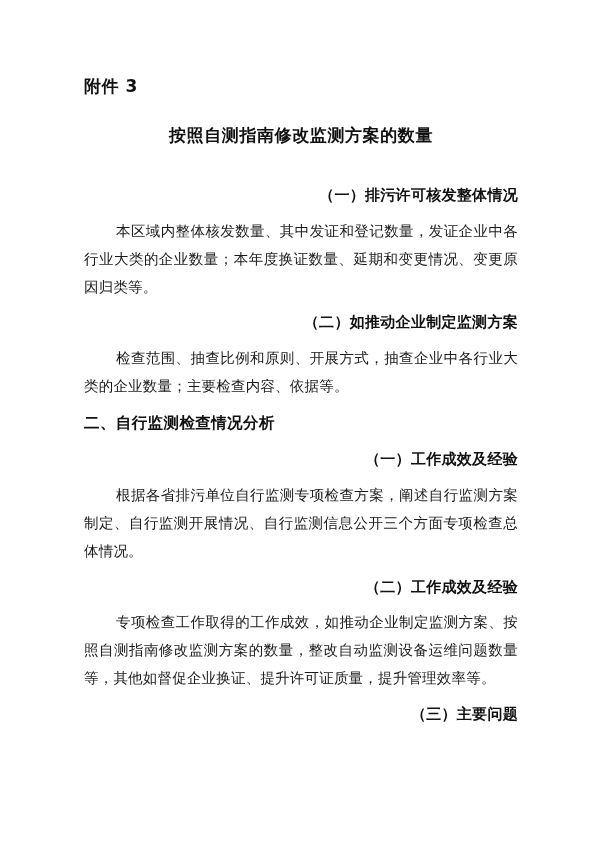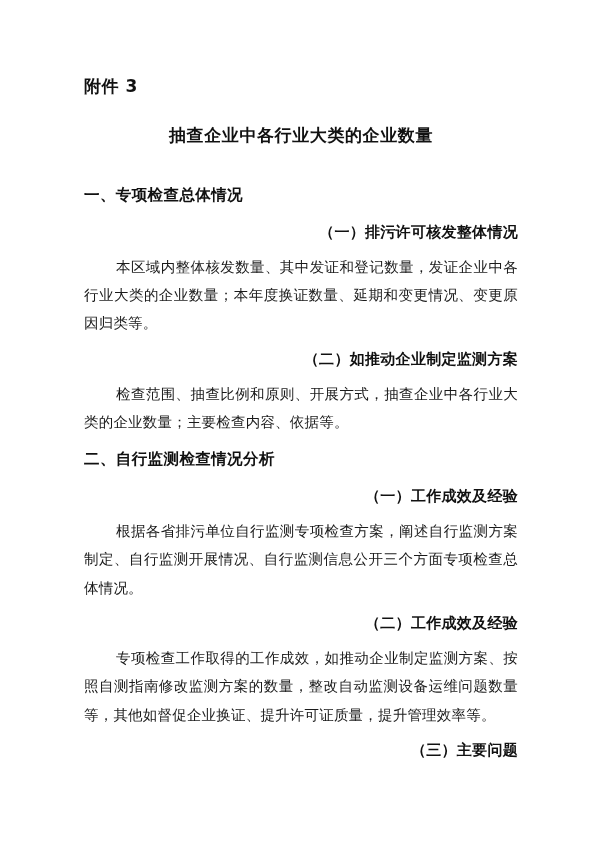--- a/index.html
+++ b/index.html
@@ -81,24 +81,23 @@
   }
 </style>
 </head>
 <body>
 
 <div class="page">
   <div class="page-inner">
 
     <div class="attachment-label">附件 3</div>
 
-    <div class="doc-title">抽查企业中各行业大类的企业数量</div>
+    <div class="doc-title">按照自测指南修改监测方案的数量</div>
 
     <div class="block">
-      <div class="h1">一、专项检查总体情况</div>
 
       <div class="h2">（一）排污许可核发整体情况</div>
       <p class="para">本区域内整体核发数量、其中发证和登记数量，发证企业中各行业大类的企业数量；本年度换证数量、延期和变更情况、变更原因归类等。</p>
 
       <div class="h2">（二）如推动企业制定监测方案</div>
       <p class="para">检查范围、抽查比例和原则、开展方式，抽查企业中各行业大类的企业数量；主要检查内容、依据等。</p>
     </div>
 
     <div class="block">
       <div class="h1">二、自行监测检查情况分析</div>

